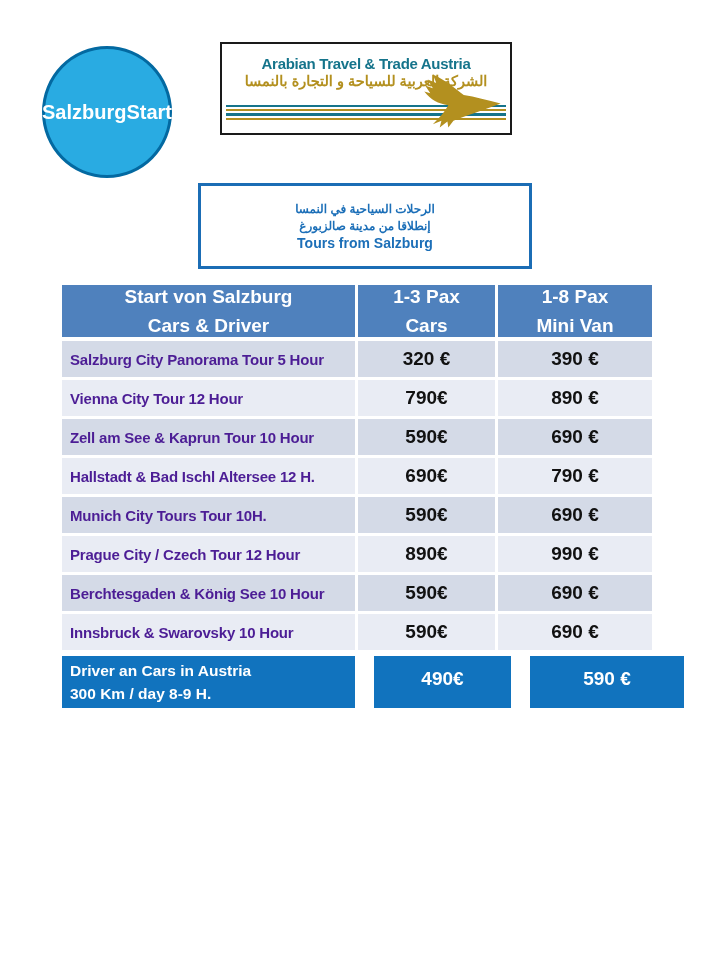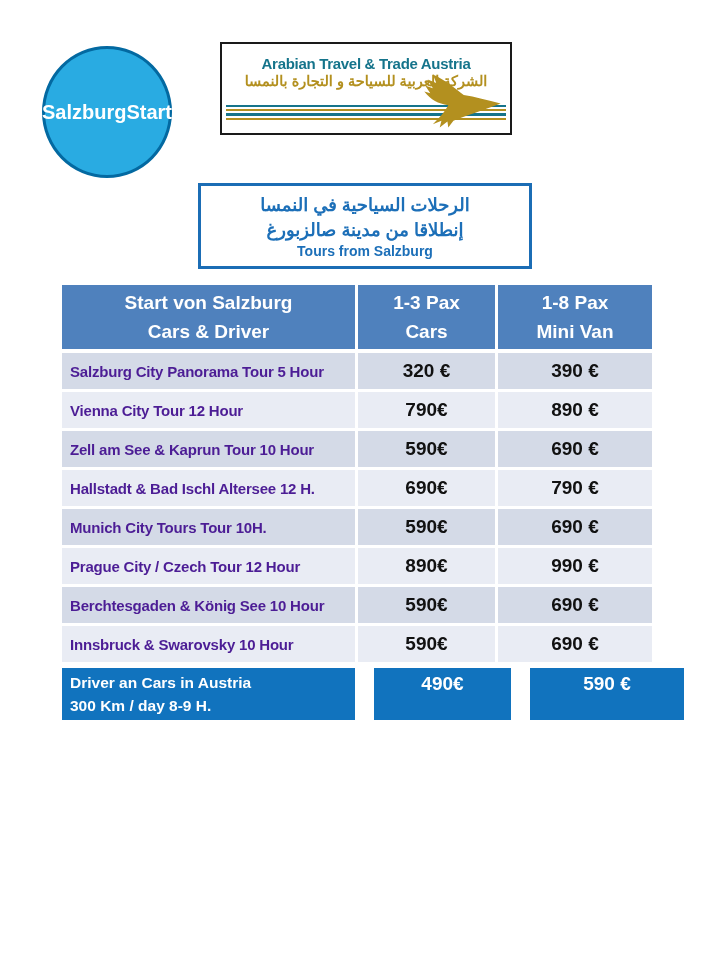--- a/index.html
+++ b/index.html
@@ -26,44 +26,44 @@
   .stripe.teal { height:2px; background:#15748B; margin-top:2px; }
   .stripe.teal-thick { height:3px; background:#15748B; margin-top:2px; }
   .stripe.gold { height:2px; background:#B3901F; margin-top:2px; }
   .eagle { position:absolute; right:1px; bottom:2px; width:94px; height:60px; }
 
   
   .title-box { position:absolute; left:198px; top:183px; width:334px; height:86px;
                border:3px solid #1B6DB5; background:#fff; color:#1C6FB8;
                display:flex; flex-direction:column; align-items:center; justify-content:center;
                font-weight:bold; text-align:center; }
-  .title-ar { font-size:18px; line-height:1.35; direction:rtl; }
+  .title-ar { font-size:12px; line-height:1.35; direction:rtl; }
   .title-en { font-size:14px; margin-top:1px; }
 
   
   .tours-table { position:absolute; left:62px; top:285px; width:590px; }
   .grid { display:grid; grid-template-columns:293px 137px 154px; gap:3px; }
   .thead .hcell { background:#4F81BD; color:#fff; font-weight:bold; text-align:center;
-                  height:64px; display:flex; flex-direction:column; justify-content:center;
+                  height:52px; display:flex; flex-direction:column; justify-content:center;
                   font-size:19px; line-height:1.55; }
   .tbody { margin-top:4px; display:flex; flex-direction:column; gap:3px; }
   .trow { display:grid; grid-template-columns:293px 137px 154px; gap:3px; height:36px; }
   .trow .name { display:flex; align-items:center; padding-left:8px;
                 font-weight:bold; font-size:15px; color:#4c1d95; letter-spacing:-0.2px; }
   .trow .price { display:flex; align-items:center; justify-content:center;
                  font-weight:bold; font-size:19px; color:#111; }
   .trow.dark  > div { background:#D4DAE7; }
   .trow.light > div { background:#E9ECF4; }
   .footer-row { margin-top:6px; display:grid; grid-template-columns:293px 137px 154px;
                 gap:19px; height:52px; }
   .footer-row > div { background:#1173BE; color:#fff; }
   .footer-row .name { display:flex; flex-direction:column; justify-content:center;
                       padding-left:8px; font-weight:bold; font-size:15.5px; line-height:1.5; }
   .footer-row .price { display:flex; align-items:flex-start; justify-content:center;
-                       padding-top:5px; font-weight:bold; font-size:19px; }
+                       padding-top:12px; font-weight:bold; font-size:19px; }
 </style>
 </head>
 <body>
 
 <div class="page">
 
   <div class="badge">
     <div>Salzburg</div>
     <div>Start</div>
   </div>

